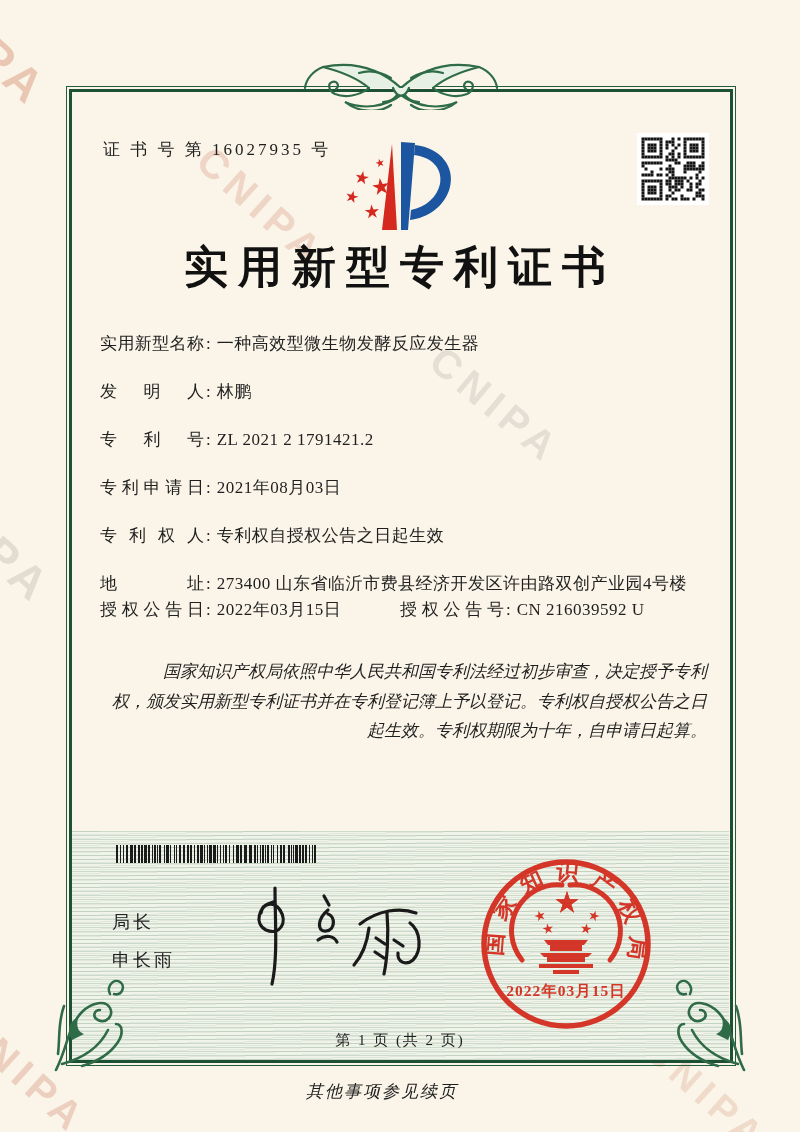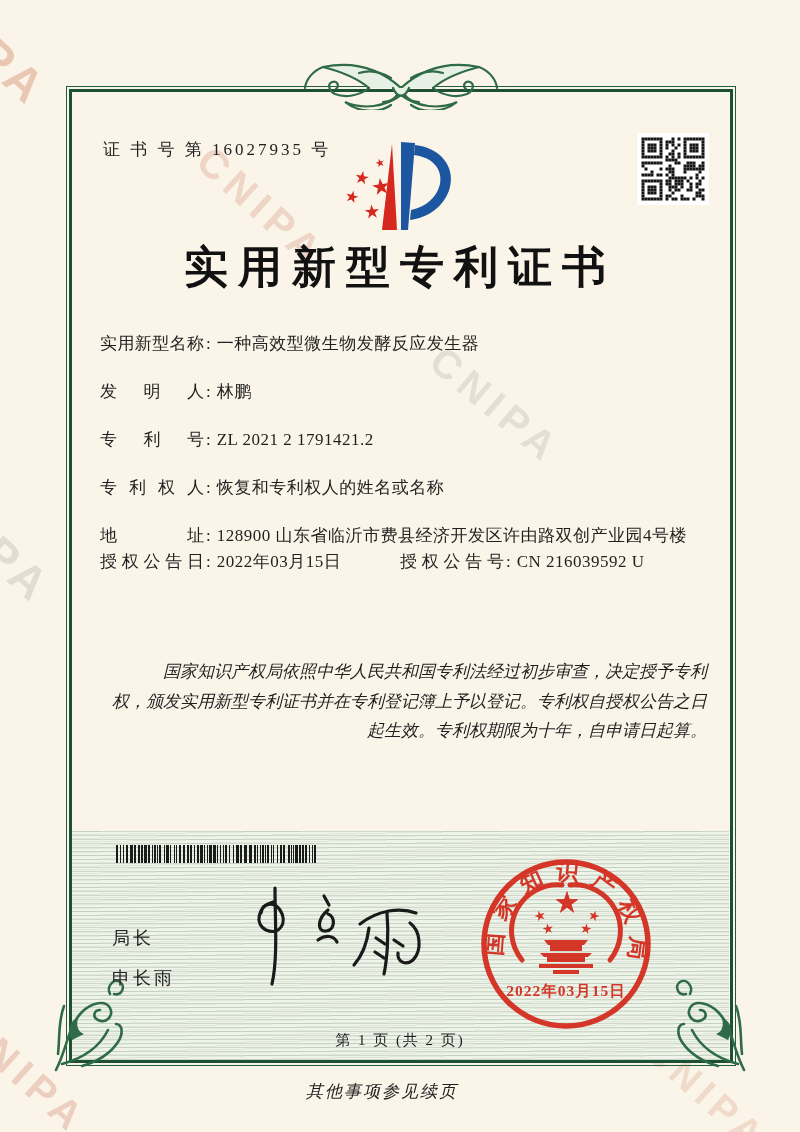--- a/index.html
+++ b/index.html
@@ -39,21 +39,21 @@
   .fvalue{flex:1;letter-spacing:.5px;}
   .g2{position:absolute;left:300px;top:0;display:flex;}
   
   .paras{position:absolute;left:99px;top:657px;width:608px;font-size:17px;line-height:29.5px;
          font-style:italic;text-align:right;}
   .paras p{margin:0;text-indent:2em;}
   
   .barcode{position:absolute;left:114px;top:845px;}
   .signer{position:absolute;left:112px;top:910px;font-family:"Liberation Sans","DejaVu Sans",sans-serif;
           font-size:18px;letter-spacing:3px;color:#222;}
-  .signer div{margin-bottom:14px;margin-top:16px;}
+  .signer div{margin-bottom:14px;}
   .signature{position:absolute;left:228px;top:880px;}
   .seal{position:absolute;left:476px;top:854px;opacity:.93;}
   .page-num{position:absolute;left:0;top:1031px;width:800px;text-align:center;font-size:15px;letter-spacing:2px;}
   .cont-note{position:absolute;left:0;top:1080px;width:800px;text-align:center;font-size:17px;
              font-style:italic;letter-spacing:2px;transform:translateX(-18px);}
   
   .orn{position:absolute;pointer-events:none;}
   .orn-top{left:275px;top:52px;}
   .orn-bl{left:48px;top:966px;}
   .orn-br{left:642px;top:966px;}
@@ -366,26 +366,30 @@
     </div>
     <div class="frow">
       <span class="flabel"><span class="flabel-text">发明人</span><span class="fcolon">:</span></span>
       <span class="fvalue">林鹏</span>
     </div>
     <div class="frow">
       <span class="flabel"><span class="flabel-text">专利号</span><span class="fcolon">:</span></span>
       <span class="fvalue">ZL 2021 2 1791421.2</span>
     </div>
     <div class="frow">
+      <span class="flabel"><span class="flabel-text">专利申请日</span><span class="fcolon">:</span></span>
+      <span class="fvalue">2021年08月03日</span>
+    </div>
+    <div class="frow">
       <span class="flabel"><span class="flabel-text">专利权人</span><span class="fcolon">:</span></span>
-      <span class="fvalue">恢复和专利权人的姓名或名称</span>
+      <span class="fvalue">专利权自授权公告之日起生效</span>
     </div>
     <div class="frow address">
       <span class="flabel"><span class="flabel-text">地址</span><span class="fcolon">:</span></span>
-      <span class="fvalue">128900 山东省临沂市费县经济开发区许由路双创产业园4号楼</span>
+      <span class="fvalue">273400 山东省临沂市费县经济开发区许由路双创产业园4号楼</span>
     </div>
     <div class="frow grant">
       <span class="flabel"><span class="flabel-text">授权公告日</span><span class="fcolon">:</span></span>
       <span class="fvalue">2022年03月15日</span>
       <span class="g2">
         <span class="flabel"><span class="flabel-text">授权公告号</span><span class="fcolon">:</span></span>
         <span class="fvalue">CN 216039592 U</span>
       </span>
     </div>
   </div>

